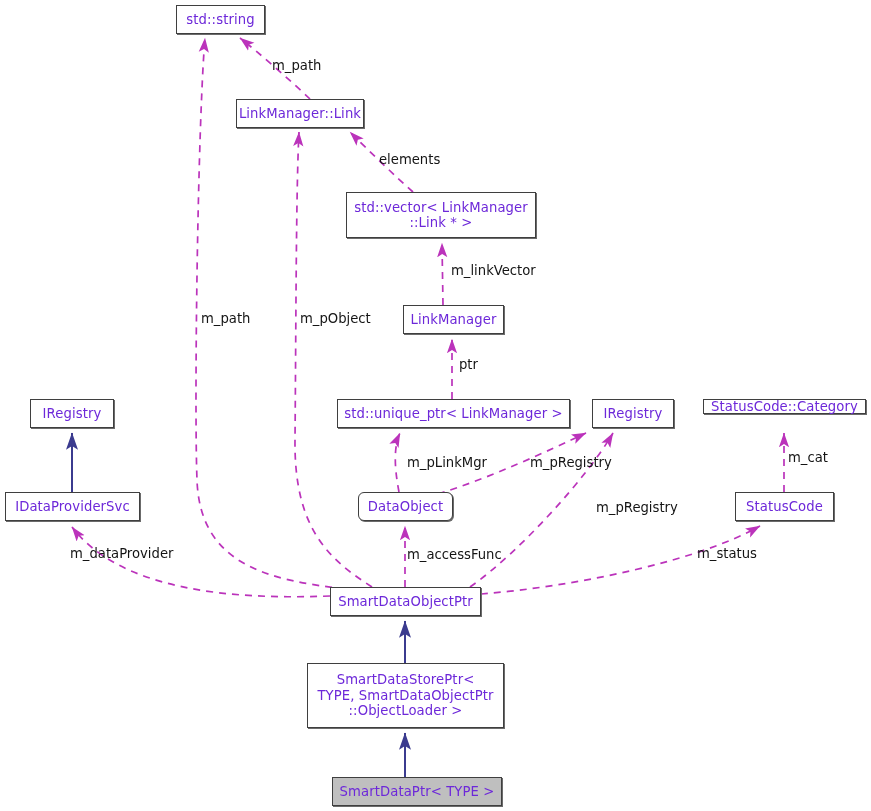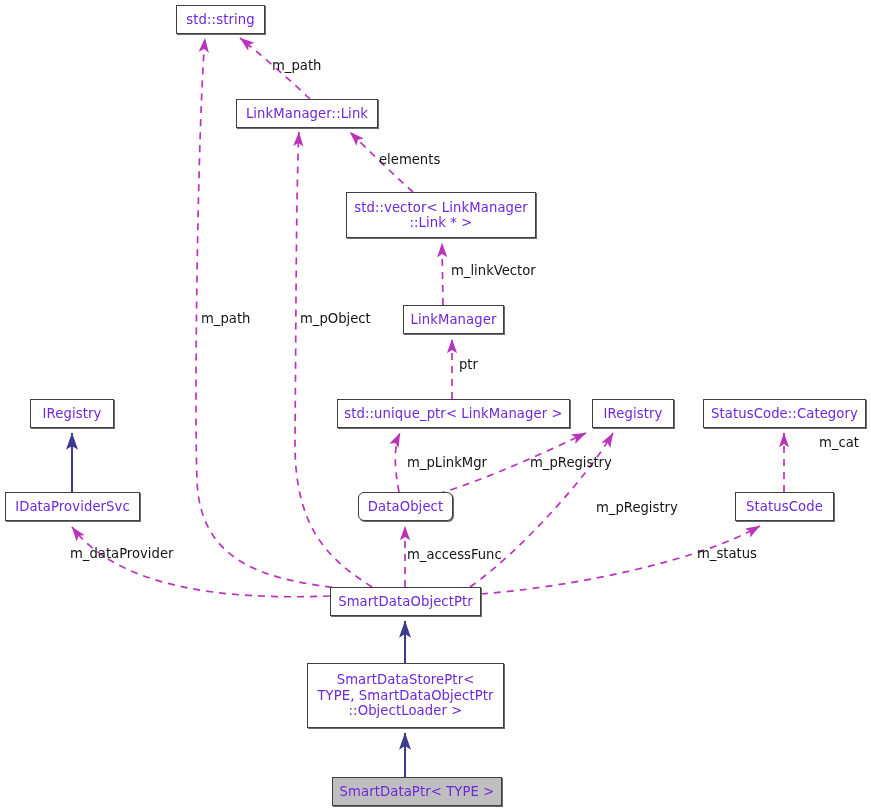--- a/index.html
+++ b/index.html
@@ -100,34 +100,34 @@
       <path d="M 72,492 L 72,433"></path>
 
       <path d="M 405,663 L 405,621"></path>
 
       <path d="M 405,777 L 405,733"></path>
     </g>
   </svg>
 
   <div class="node" style="left:176px; top:5px; width:89px; height:29px;">std::string</div>
 
-  <div class="node" style="left:236px; top:99px; width:142px; height:29px;">LinkManager::Link</div>
+  <div class="node" style="left:236px; top:99px; width:128px; height:29px;">LinkManager::Link</div>
 
   <div class="node" style="left:346px; top:192px; width:190px; height:46px;">std::vector&lt; LinkManager
 ::Link * &gt;</div>
 
   <div class="node" style="left:403px; top:305px; width:101px; height:29px;">LinkManager</div>
 
   <div class="node" style="left:30px; top:399px; width:84px; height:29px;">IRegistry</div>
 
   <div class="node" style="left:337px; top:399px; width:233px; height:29px;text-align:center;">std::unique_ptr&lt; LinkManager &gt;</div>
 
   <div class="node" style="left:592px; top:399px; width:82px; height:29px;text-align:right;">IRegistry</div>
 
-  <div class="node" style="left:703px; top:399px; width:163px; height:29px;">StatusCode::Category</div>
+  <div class="node" style="left:703px; top:399px; width:163px; height:15px;">StatusCode::Category</div>
 
   <div class="node" style="left:5px; top:492px; width:135px; height:29px;">IDataProviderSvc</div>
 
   <div class="node" style="left:358px; top:492px; width:95px; height:29px;border-radius:6px;">DataObject</div>
 
   <div class="node" style="left:735px; top:492px; width:99px; height:29px;">StatusCode</div>
 
   <div class="node" style="left:330px; top:587px; width:151px; height:29px;">SmartDataObjectPtr</div>
 
   <div class="node" style="left:307px; top:663px; width:197px; height:65px;">SmartDataStorePtr&lt;
@@ -137,19 +137,19 @@
   <div class="node highlight" style="left:320px; top:777px; width:170px; height:29px;margin-left:12px;">SmartDataPtr&lt; TYPE &gt;</div>
 
   <div class="edge-label" style="left:272px; top:58px;">m_path</div>
   <div class="edge-label" style="left:379px; top:152px;">elements</div>
   <div class="edge-label" style="left:451px; top:263px;">m_linkVector</div>
   <div class="edge-label" style="left:201px; top:311px;">m_path</div>
   <div class="edge-label" style="left:300px; top:311px;">m_pObject</div>
   <div class="edge-label" style="left:459px; top:357px;">ptr</div>
   <div class="edge-label" style="left:407px; top:455px;">m_pLinkMgr</div>
   <div class="edge-label" style="left:530px; top:455px;">m_pRegistry</div>
-  <div class="edge-label" style="left:788px; top:435px;margin-left:31px;">m_cat</div>
+  <div class="edge-label" style="left:788px; top:450px;">m_cat</div>
   <div class="edge-label" style="left:596px; top:500px;">m_pRegistry</div>
   <div class="edge-label" style="left:70px; top:546px;">m_dataProvider</div>
   <div class="edge-label" style="left:407px; top:547px;">m_accessFunc</div>
   <div class="edge-label" style="left:697px; top:546px;">m_status</div>
 
 </div>
 
 </body></html>

